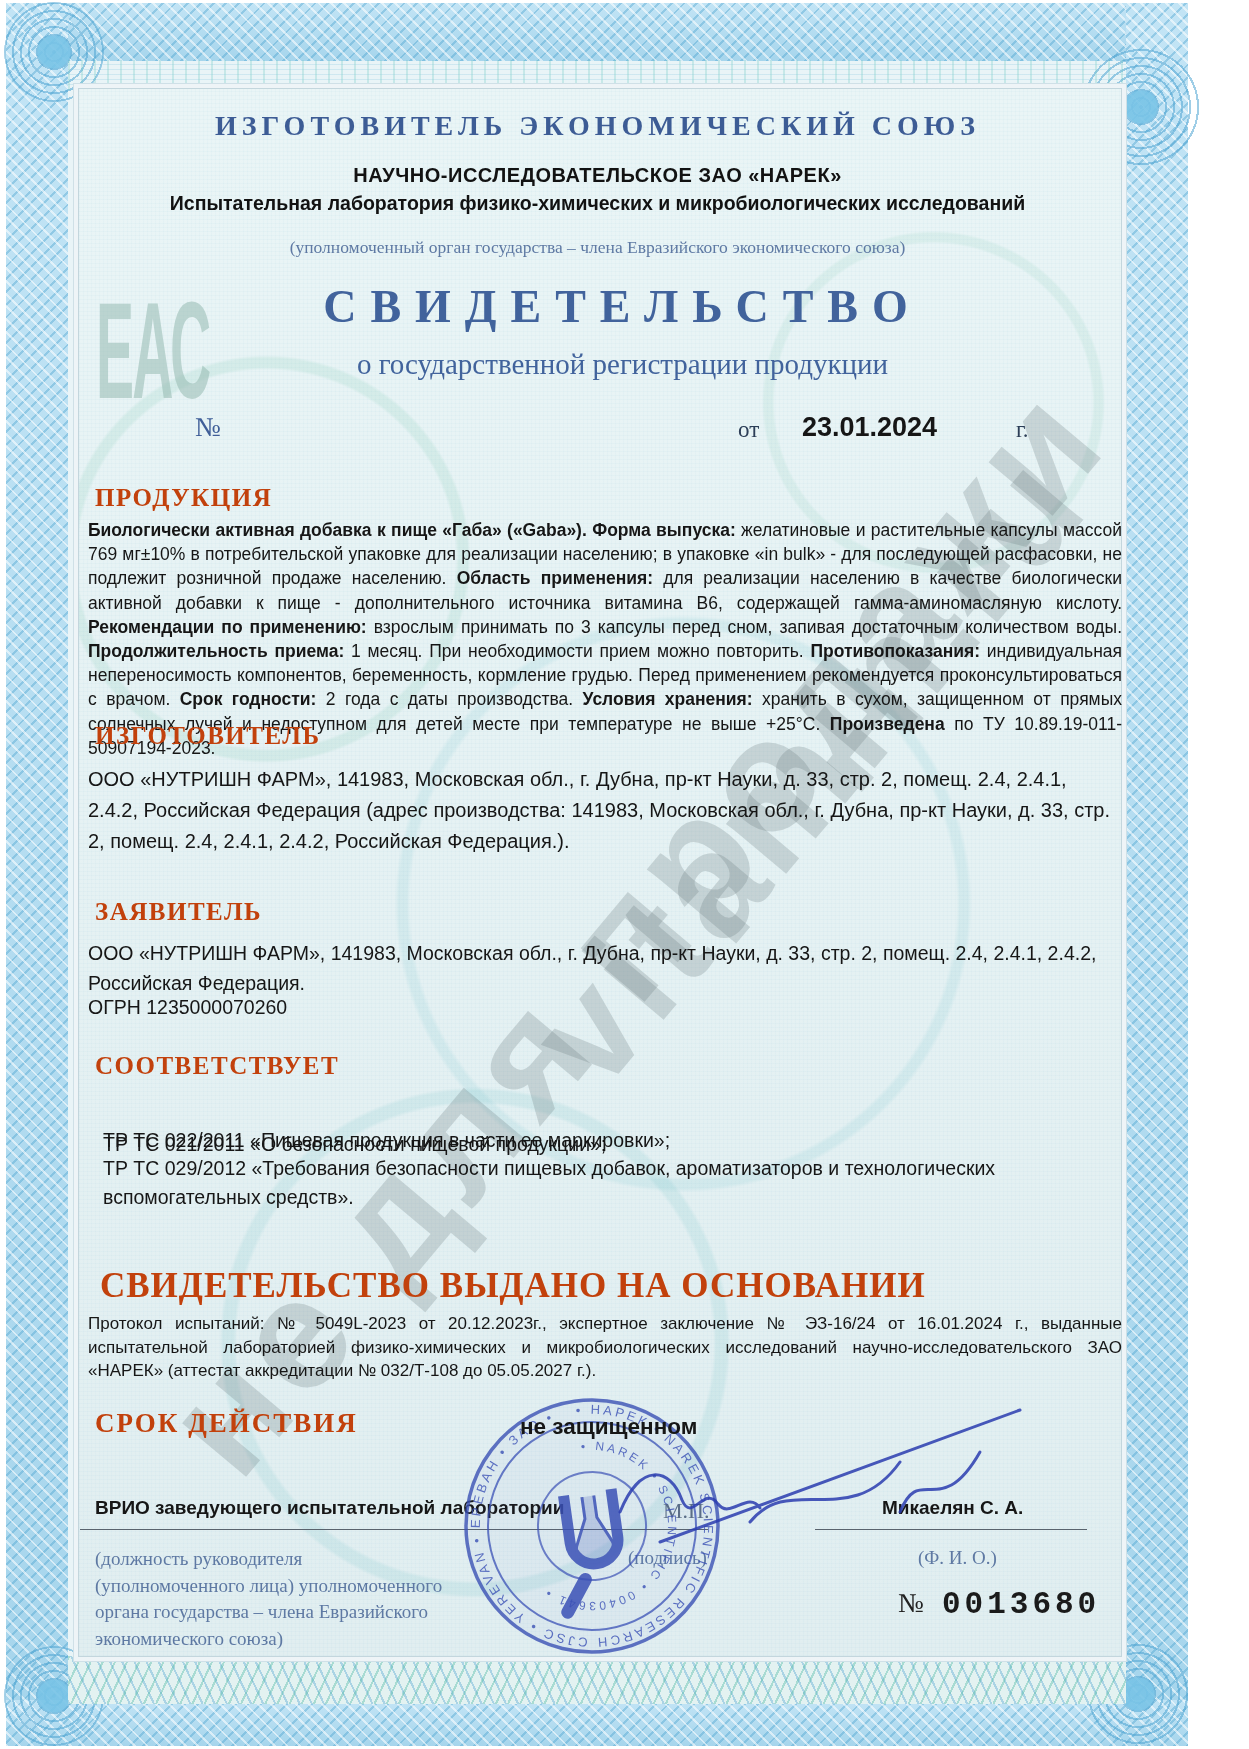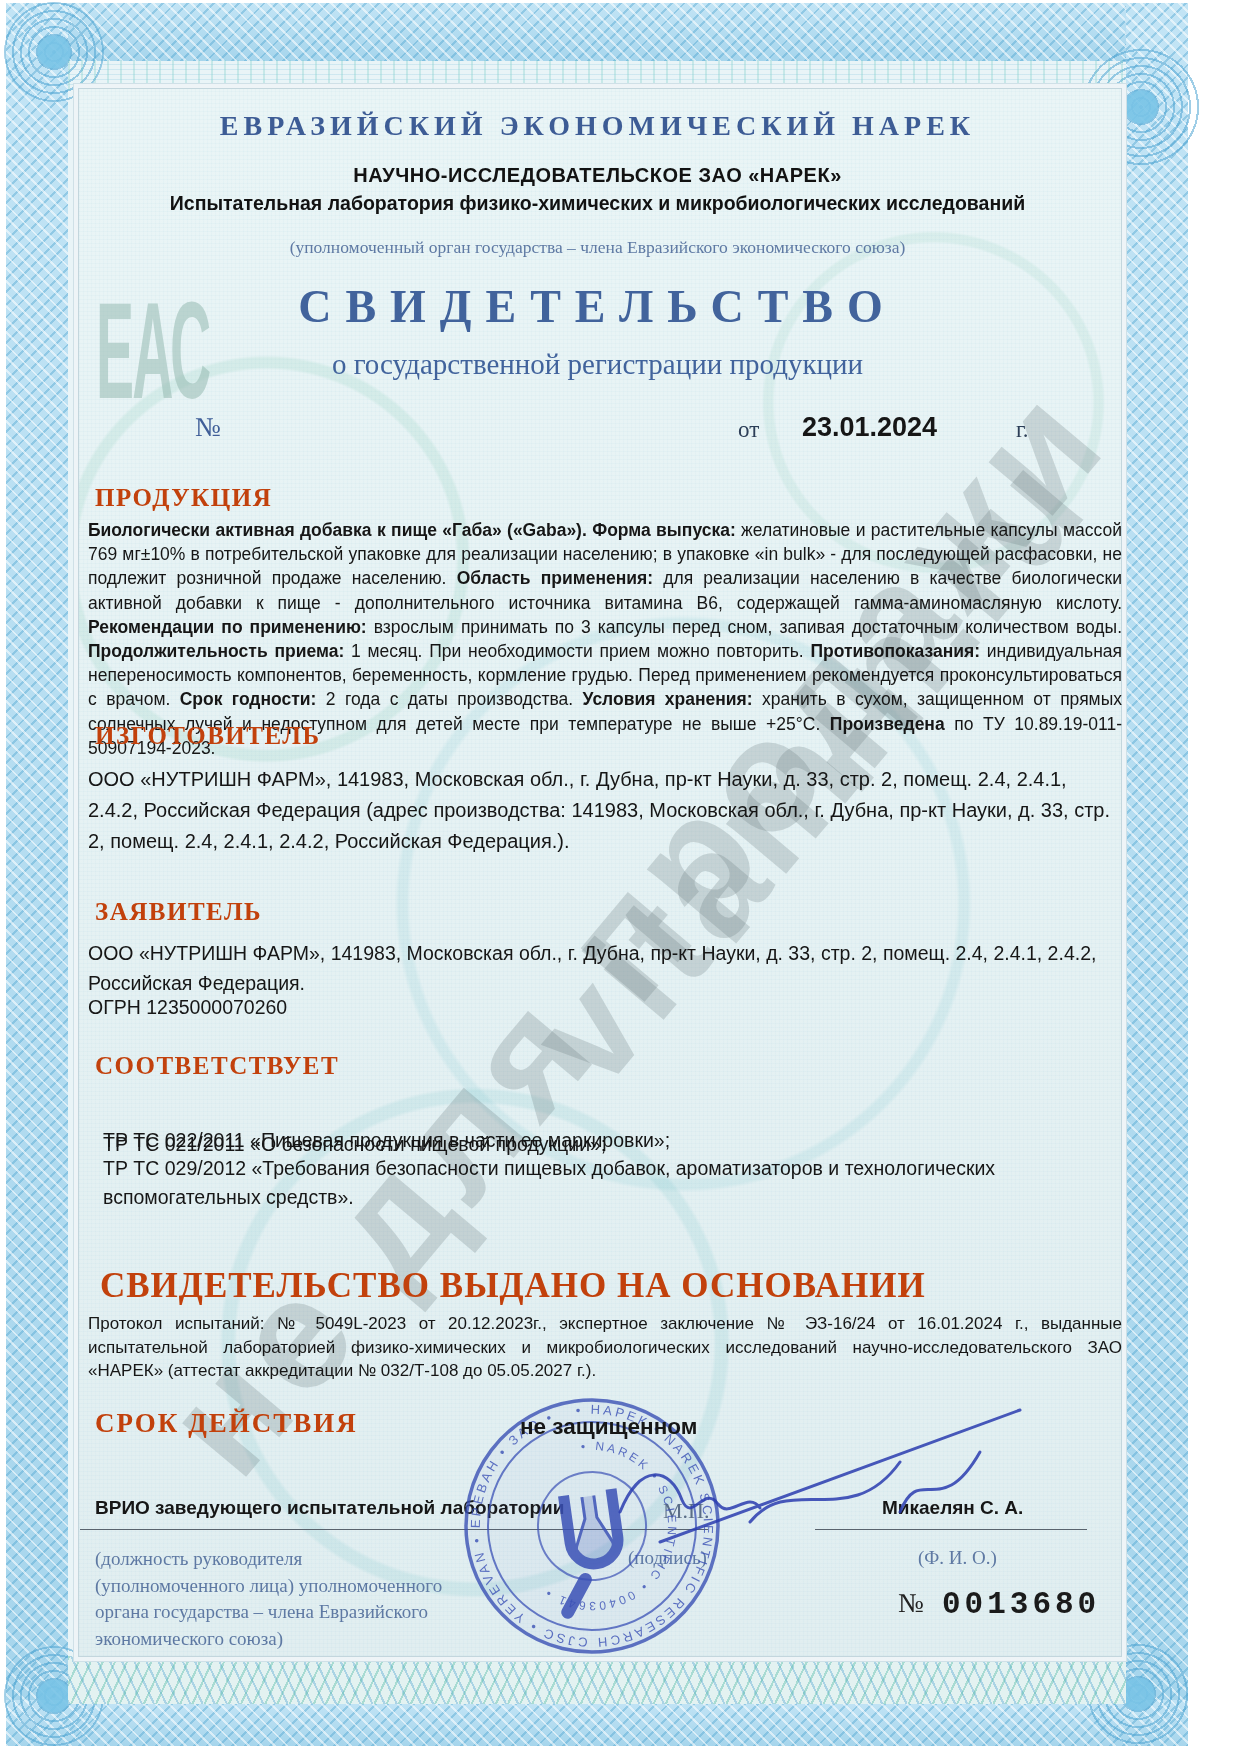--- a/index.html
+++ b/index.html
@@ -50,21 +50,21 @@
     letter-spacing:-3px;color:rgba(150,186,176,.55);transform:scale(.62,1.5);transform-origin:0 0;
     font-family:"Liberation Sans",sans-serif;}
   .wm-diag{position:absolute;z-index:1;font-weight:bold;color:rgba(104,120,124,.25);
     transform-origin:0 0;white-space:nowrap;font-family:"Liberation Sans",sans-serif;}
   .wm-1{left:128px;top:1392px;font-size:158px;letter-spacing:8px;transform:rotate(-50deg);}
   .wm-2{left:496px;top:1008px;font-size:148px;letter-spacing:6px;transform:rotate(-50deg);}
   
   .abs{position:absolute;z-index:2;}
   .ctr{left:80px;width:1035px;text-align:center;}
   .serif{font-family:"Liberation Serif",serif;}
-  .blue{color:#41639c;}
+  .blue{color:#41639c;padding-left:25px;}
   .b{font-weight:bold;}
   .union{top:110px;font-size:28px;letter-spacing:5px;color:#3d5c95;font-weight:600;}
   .orgname{top:164px;font-size:20px;font-weight:bold;letter-spacing:.5px;color:#121212;}
   .orglab{top:192px;font-size:19.5px;font-weight:bold;color:#121212;}
   .orgnote{top:237px;font-size:17.5px;color:#5e79a3;}
   .title{top:280px;font-size:46px;font-weight:bold;letter-spacing:14px;}
   .subtitle{top:348px;font-size:29px;}
   .numrow{font-size:26px;}
   .heading{font-family:"Liberation Serif",serif;color:#c2410c;font-weight:bold;font-size:25px;letter-spacing:1.5px;}
   .body-text{color:#161616;margin-left:8px;}
@@ -88,21 +88,21 @@
   <div class="corner bl"></div>
   <div class="corner br"></div>
   <div class="deco-top"></div>
   <div class="deco-bottom"></div>
   <div class="panel"></div>
 
   <div class="wm-eac">ЕАС</div>
   <div class="wm-diag wm-1">не для продажи</div>
   <div class="wm-diag wm-2">vitamin.ru</div>
 
-  <div class="abs ctr serif union">ЕВРАЗИЙСКИЙ  ЭКОНОМИЧЕСКИЙ  НАРЕК</div>
+  <div class="abs ctr serif union">ИЗГОТОВИТЕЛЬ  ЭКОНОМИЧЕСКИЙ  СОЮЗ</div>
   <div class="abs ctr orgname">НАУЧНО-ИССЛЕДОВАТЕЛЬСКОЕ  ЗАО  «НАРЕК»</div>
   <div class="abs ctr orglab">Испытательная лаборатория физико-химических и  микробиологических исследований</div>
   <div class="abs ctr serif orgnote">(уполномоченный орган государства – члена Евразийского экономического союза)</div>
   <div class="abs ctr serif blue title">СВИДЕТЕЛЬСТВО</div>
   <div class="abs ctr serif blue subtitle">о государственной регистрации продукции</div>
 
   <div class="abs serif numrow" style="left:195px;top:412px;color:#3f5e98;font-size:27px;">№</div>
   <div class="abs serif" style="left:738px;top:417px;font-size:23px;color:#2c3e57;">от</div>
   <div class="abs b" style="left:802px;top:412px;font-size:27px;">23.01.2024</div>
   <div class="abs serif" style="left:1016px;top:417px;font-size:23px;color:#2c3e57;">г.</div>

